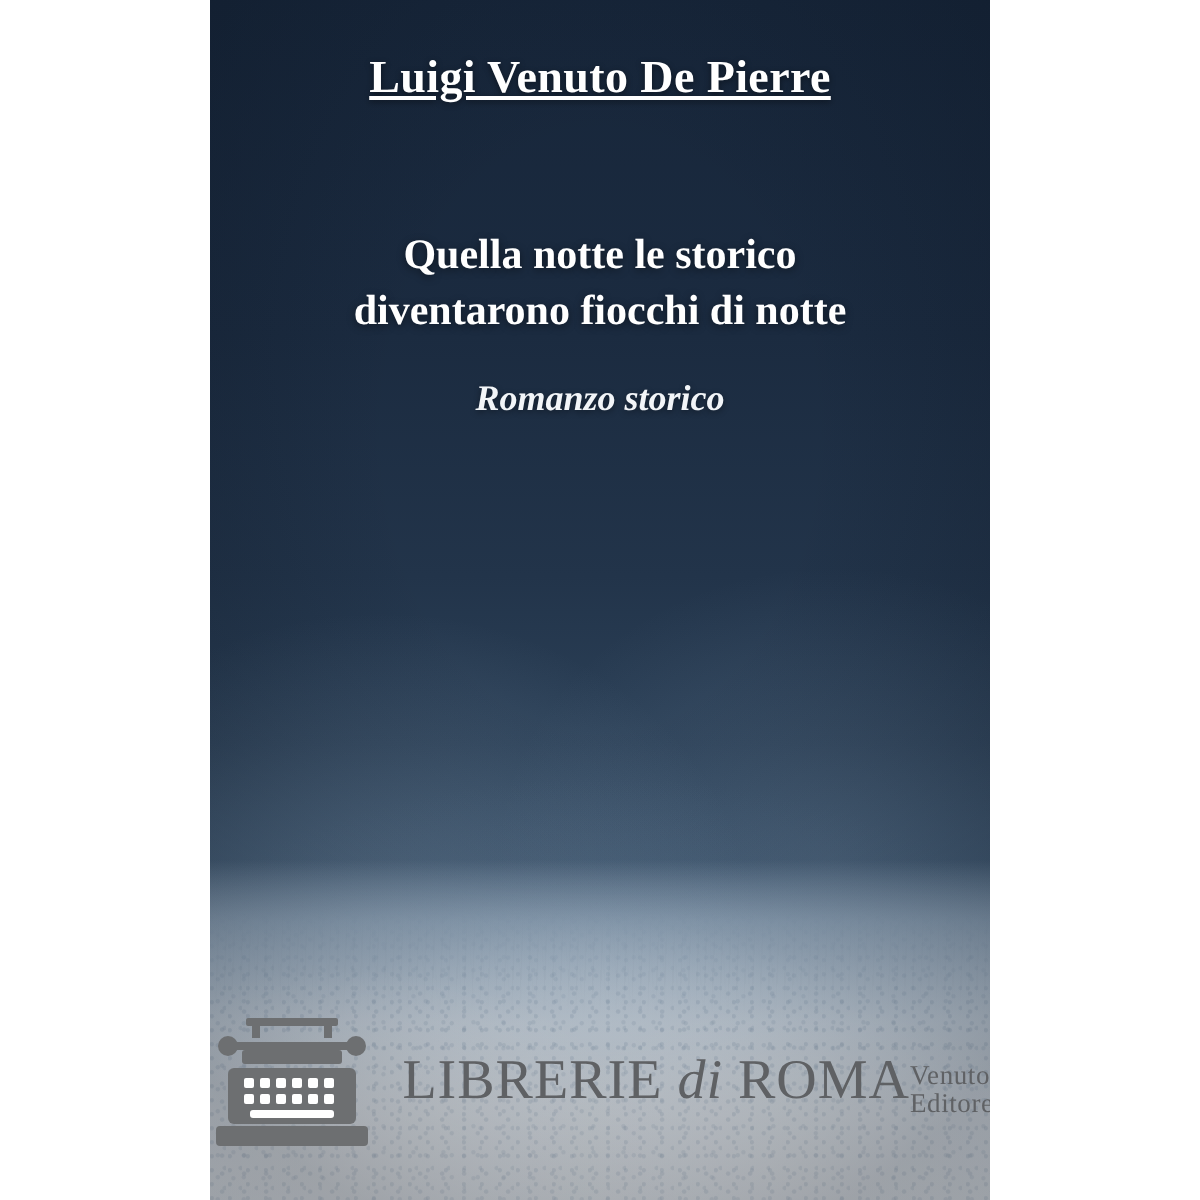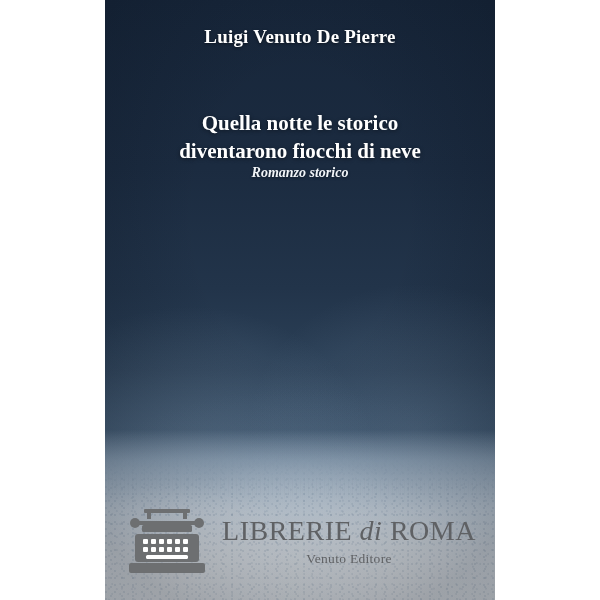--- a/index.html
+++ b/index.html
@@ -90,35 +90,37 @@
   .text-block {
     position: absolute;
     left: 0;
     top: 0;
     width: 100%;
     text-align: center;
     color: #ffffff;
   }
   .author {
     margin-top: 26px;
-    font-size: 19px;
+    font-size: 23px;
     font-weight: bold;
     letter-spacing: 0.2px;
     text-shadow: 0 1px 3px rgba(0,0,0,0.45);
+    text-decoration: underline;
   }
   .title {
     margin-top: 62px;
     font-size: 21px;
     font-weight: bold;
     line-height: 1.32;
     padding: 0 24px;
     text-shadow: 0 1px 4px rgba(0,0,0,0.45);
   }
   .subtitle {
-    font-size: 14px;
+    margin-top: 20px;
+    font-size: 18px;
     font-style: italic;
     font-weight: bold;
     color: #f2f5f8;
     text-shadow: 0 1px 3px rgba(0,0,0,0.40);
   }
 
   
   .logo-band {
     position: absolute;
     left: 0;
@@ -131,21 +133,20 @@
     gap: 12px;
   }
   .typewriter {
     width: 86px;
     height: 74px;
     flex: 0 0 auto;
     color: #6d6f71;
   }
   .brand {
     display: flex;
-    flex-direction: column;
     align-items: center;
     line-height: 1;
   }
   .brand-name {
     font-size: 28px;
     letter-spacing: 0.5px;
     color: #5f6164;
     white-space: nowrap;
   }
   .brand-name .em {
@@ -166,21 +167,21 @@
   <div class="sky"></div>
   <div class="grass"></div>
   <div class="snow-field"></div>
   <div class="snow-texture"></div>
   <div class="vignette"></div>
 
   <div class="text-block">
     <div class="author">Luigi Venuto De Pierre</div>
     <div class="title">
       <div>Quella notte le storico</div>
-      <div>diventarono fiocchi di neve</div>
+      <div>diventarono fiocchi di notte</div>
     </div>
     <div class="subtitle">Romanzo storico</div>
   </div>
 
   <div class="logo-band">
     <svg class="typewriter" viewBox="0 0 86 74" aria-hidden="true">
       <g fill="#6d6f71">
 
         <rect x="20" y="5" width="46" height="4" rx="1"></rect>
         <rect x="23" y="9" width="4" height="6"></rect>

